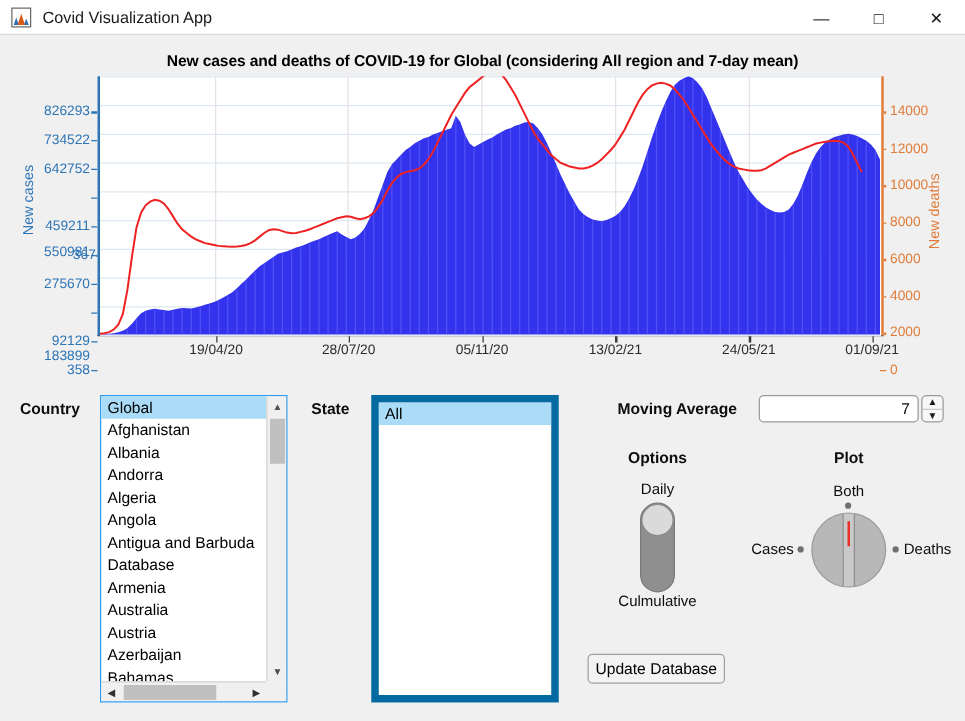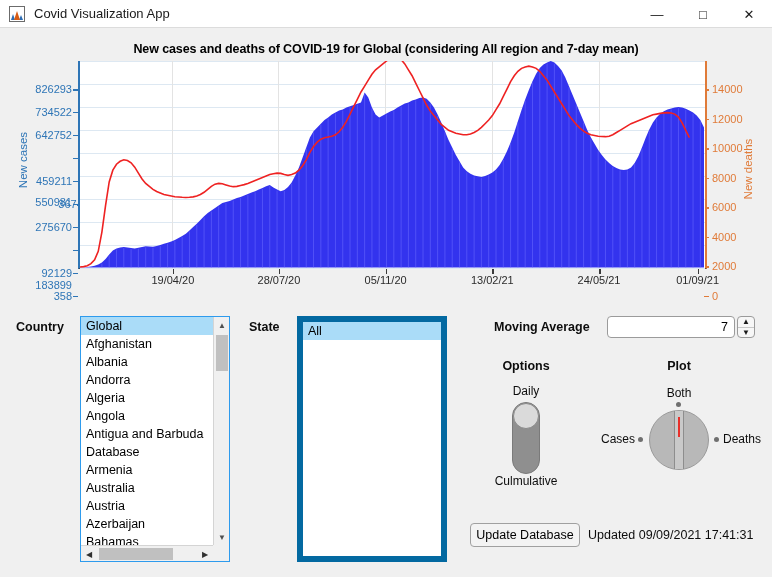--- a/index.html
+++ b/index.html
@@ -537,15 +537,14 @@
   <div class="knob" style="left:649px; top:410px;">
     <div class="knob-groove"></div>
     <div class="knob-needle"></div>
   </div>
   <div class="knob-dot" style="left:638px; top:437px;"></div>
   <div class="knob-lbl" style="left:601px; top:432px; text-align:right; width:33px;">Cases</div>
   <div class="knob-dot" style="left:714px; top:437px;"></div>
   <div class="knob-lbl" style="left:723px; top:432px;">Deaths</div>
 
   <div class="btn" style="left:470px; top:523px; width:110px; height:24px;">Update Database</div>
-  <div class="status-text" style="left:588px; top:528px;">Updated 09/09/2021 17:41:31</div>
 
 </div>
 
 </body></html>

